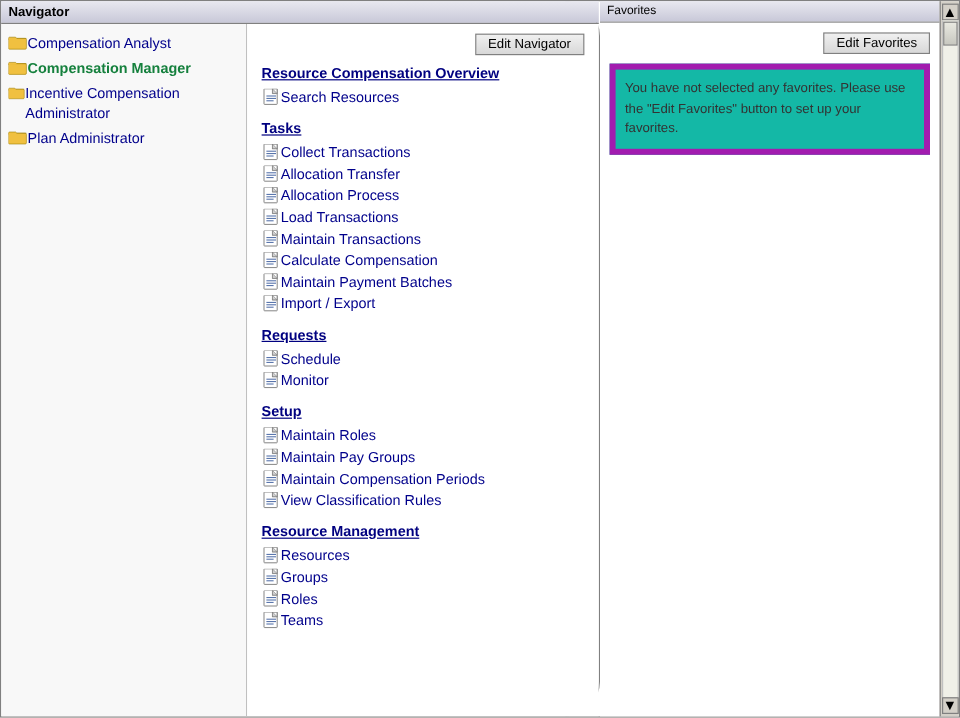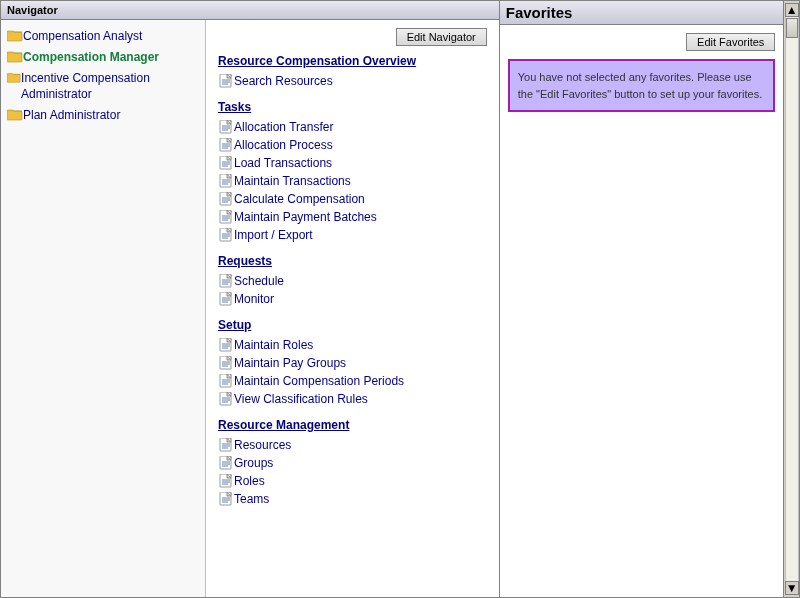--- a/index.html
+++ b/index.html
@@ -17,20 +17,21 @@
       height: 598px;
       border: 1px solid #808080;
       background: #fff;
     }
     
     .navigator-panel {
       width: 510px;
       border-right: 1px solid #808080;
       display: flex;
       flex-direction: column;
+      border-radius: 29px;
     }
     .navigator-title-bar {
       background: linear-gradient(to bottom, #e8e8f0, #c8c8d8);
       border-bottom: 1px solid #808080;
       padding: 3px 6px;
       font-size: 11px;
       font-weight: bold;
       color: #000;
     }
     .navigator-body {
@@ -105,44 +106,44 @@
     
     .favorites-panel {
       width: 290px;
       display: flex;
       flex-direction: column;
     }
     .favorites-title-bar {
       background: linear-gradient(to bottom, #e8e8f0, #c8c8d8);
       border-bottom: 1px solid #808080;
       padding: 3px 6px;
-      font-size: 15px;
-      font-weight: bold;
+      font-size: 10px;
+      font-weight: normal;
       color: #000;
     }
     .favorites-body {
       flex: 1;
       padding: 8px;
       background: #fff;
       display: flex;
       flex-direction: column;
     }
     .edit-fav-btn {
       background: linear-gradient(to bottom, #f0f0f0, #d8d8d8);
       border: 1px solid #808080;
       padding: 2px 10px;
       font-size: 11px;
       cursor: pointer;
       color: #000;
       align-self: flex-end;
       margin-bottom: 8px;
     }
     .favorites-box {
-      border: 2px solid #a21caf;
-      background: #c4b5fd;
+      border: 5px solid #a21caf;
+      background: #14b8a6;
       padding: 8px;
       font-size: 11px;
       color: #333;
       line-height: 1.5;
     }
     
     .scrollbar-area {
       width: 16px;
       background: #d4d0c8;
       border-left: 1px solid #808080;
@@ -216,20 +217,31 @@
     <line x1="4" y1="10" x2="10" y2="10" stroke="#4060a0" stroke-width="0.8"></line>
   </svg>
                 <a class="nav-link">Search Resources</a>
               </div>
             </div>
         </div>
 
         <div class="section-group">
           <div class="section-title">Tasks</div>
           <div id="tasks-items">
+              <div class="nav-link-item">
+                <svg class="doc-svg" width="16" height="14" viewBox="0 0 16 14" xmlns="http://www.w3.org/2000/svg">
+    <rect x="2" y="0" width="11" height="13" rx="0.5" fill="#fff" stroke="#808080" stroke-width="0.8"></rect>
+    <path d="M9 0 L13 4 L9 4 Z" fill="#d0d0d0" stroke="#808080" stroke-width="0.5"></path>
+    <rect x="9" y="0" width="4" height="4" fill="none" stroke="#808080" stroke-width="0.5"></rect>
+    <line x1="4" y1="6" x2="12" y2="6" stroke="#4060a0" stroke-width="0.8"></line>
+    <line x1="4" y1="8" x2="12" y2="8" stroke="#4060a0" stroke-width="0.8"></line>
+    <line x1="4" y1="10" x2="10" y2="10" stroke="#4060a0" stroke-width="0.8"></line>
+  </svg>
+                <a class="nav-link">Collect Transactions</a>
+              </div>
               <div class="nav-link-item">
                 <svg class="doc-svg" width="16" height="14" viewBox="0 0 16 14" xmlns="http://www.w3.org/2000/svg">
     <rect x="2" y="0" width="11" height="13" rx="0.5" fill="#fff" stroke="#808080" stroke-width="0.8"></rect>
     <path d="M9 0 L13 4 L9 4 Z" fill="#d0d0d0" stroke="#808080" stroke-width="0.5"></path>
     <rect x="9" y="0" width="4" height="4" fill="none" stroke="#808080" stroke-width="0.5"></rect>
     <line x1="4" y1="6" x2="12" y2="6" stroke="#4060a0" stroke-width="0.8"></line>
     <line x1="4" y1="8" x2="12" y2="8" stroke="#4060a0" stroke-width="0.8"></line>
     <line x1="4" y1="10" x2="10" y2="10" stroke="#4060a0" stroke-width="0.8"></line>
   </svg>
                 <a class="nav-link">Allocation Transfer</a>

